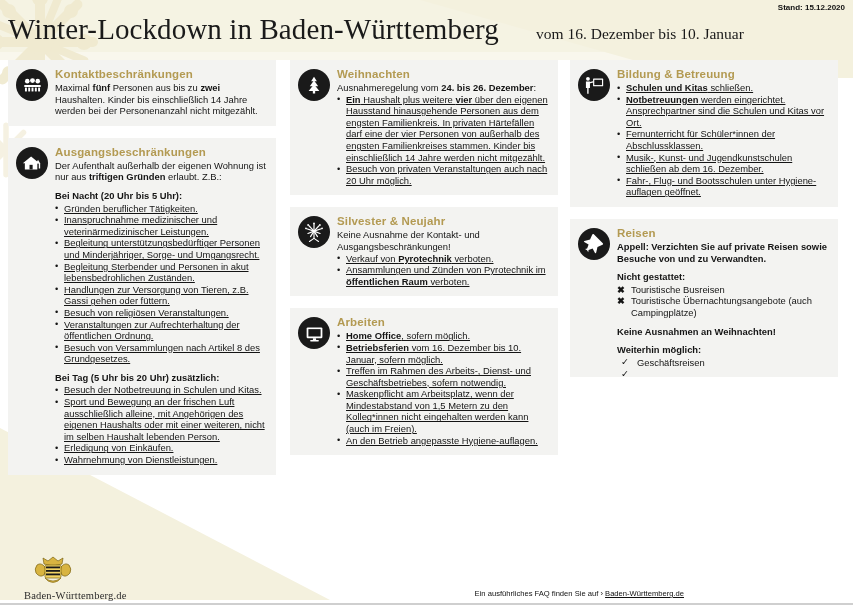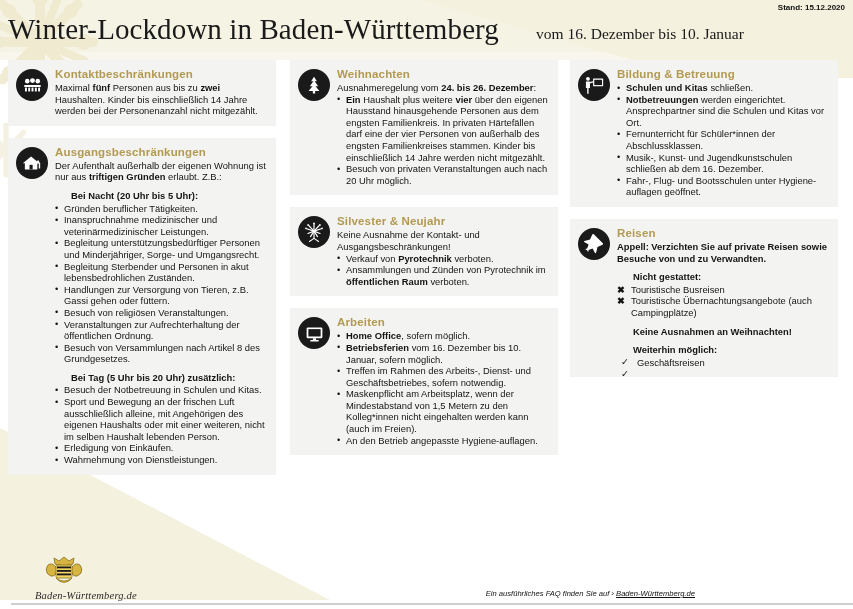--- a/index.html
+++ b/index.html
@@ -62,39 +62,39 @@
 
   h2.sec-title {
     margin:0 0 1px 0;
     font-size:11.5px; font-weight:bold; color:#b39a52;
     letter-spacing:0.15px; line-height:13px;
   }
 
   .txt { font-size:9.4px; line-height:11.6px; color:#141414; }
   .txt b, .b { font-weight:bold; }
   p.intro { margin:0 0 0 0; }
-  p.sub { margin:7px 0 1px 16px; font-weight:bold; }
+  p.sub { margin:7px 0 1px 0; font-weight:bold; }
 
   ul.bl { margin:0; padding:0; list-style:none; }
   ul.bl > li {
-    position:relative; padding-left:9px; margin:0 0 0 0;
+    position:relative; padding-left:9px; margin:0 0 0 0;text-decoration:underline;
   }
   ul.bl > li::before {
     content:"\2022"; position:absolute; left:0; top:-0.5px; font-size:9.4px;
   }
 
   ul.marks { margin:0; padding:0; list-style:none; }
   ul.marks > li { position:relative; padding-left:14px; }
   ul.marks > li .mk { position:absolute; left:0; top:0; font-weight:bold; }
   ul.checks { margin:0; padding:0; list-style:none; }
   ul.checks > li { position:relative; padding-left:20px; }
   ul.checks > li .mk { position:absolute; left:4px; top:-0.5px; }
 
   
-  #footer { position:absolute; left:11px; bottom:0; width:692px; height:56px; z-index:3;font-style:italic; }
+  #footer { position:absolute; left:0; bottom:0; width:692px; height:56px; z-index:3; }
   #logo-wrap { position:absolute; left:24px; bottom:8px; width:150px; }
   #logo-name {
     font-family:"Liberation Serif", serif;
     font-size:10.5px; color:#2b2b2b; letter-spacing:0.2px; margin-top:1px;
   }
   #faq {
     position:absolute; right:8px; bottom:11px;
     font-size:7.6px; color:#111; white-space:nowrap;
   }
   #faq .lnk { text-decoration:underline; }

